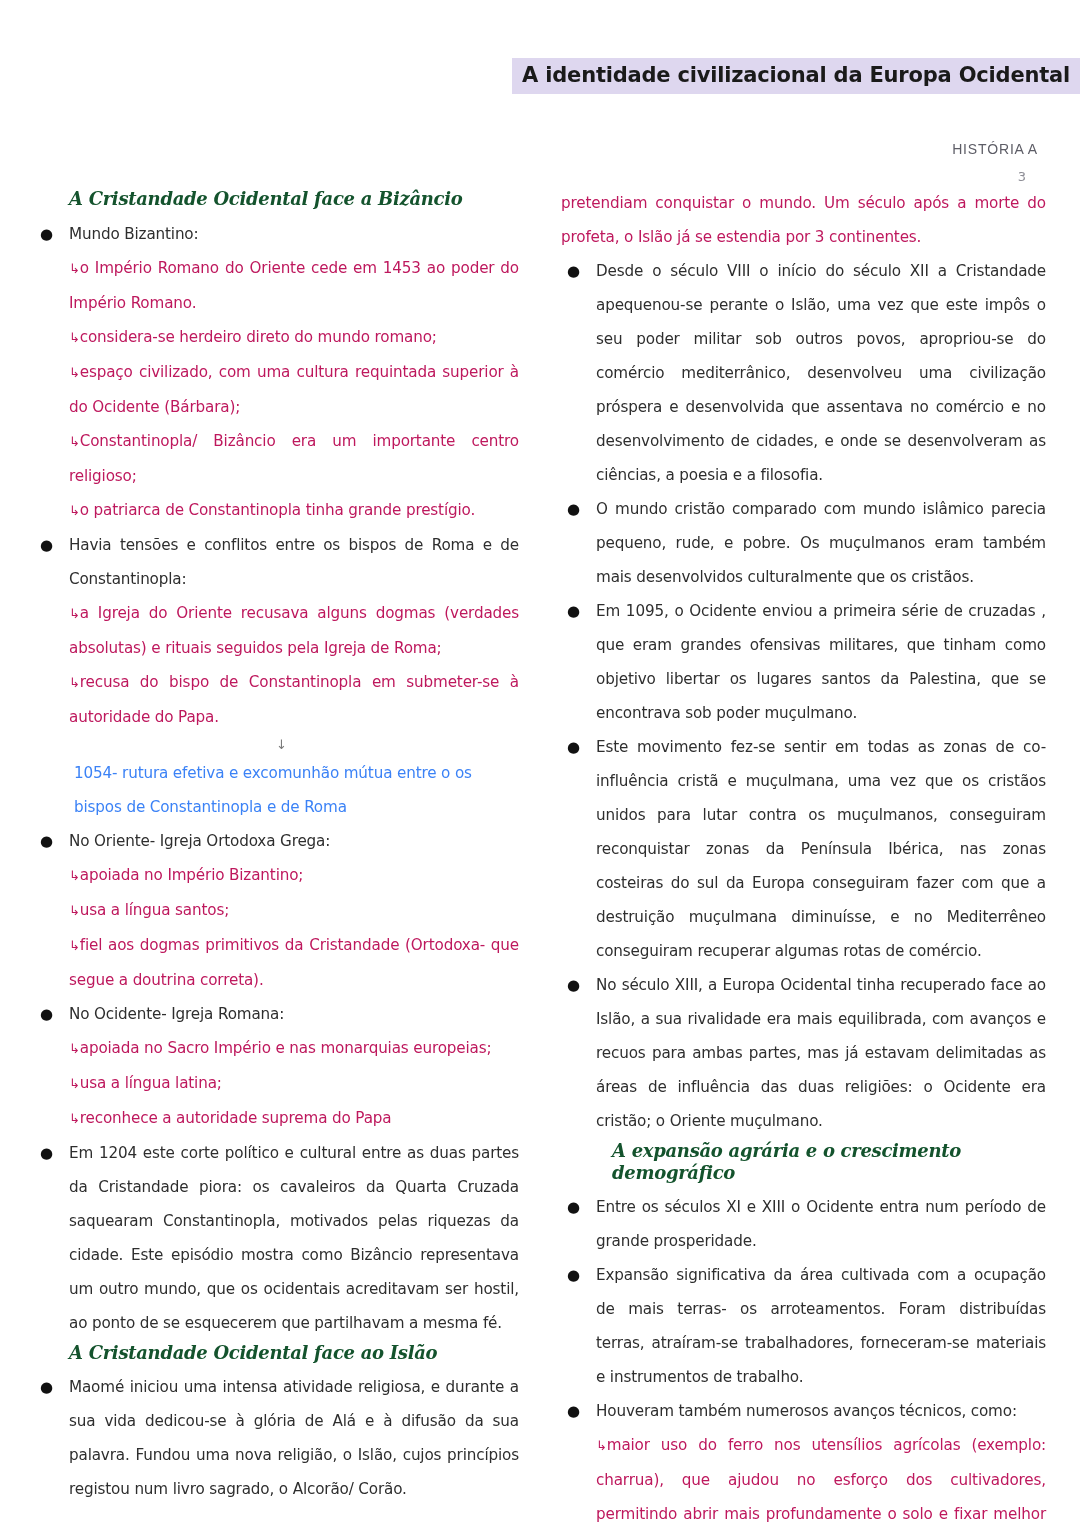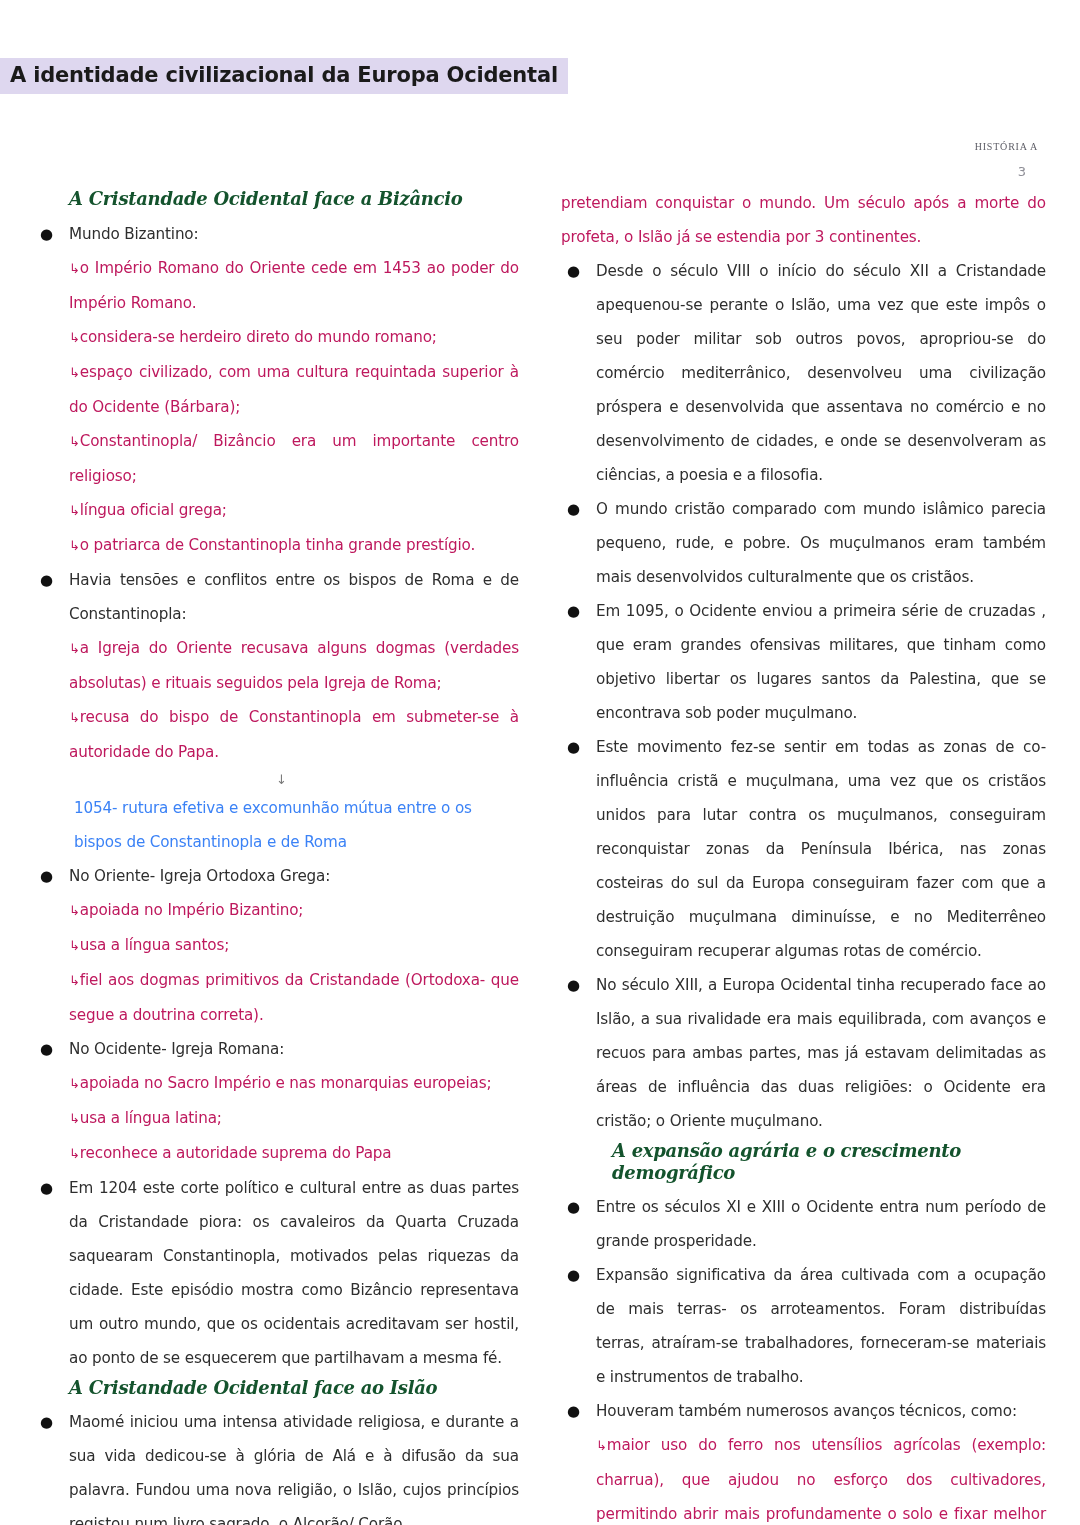--- a/index.html
+++ b/index.html
@@ -15,21 +15,21 @@
     color: #2b2b2b;
     overflow: hidden;
   }
 
   
   #title-bar {
     position: absolute;
     top: 58px;
     left: 0;
     width: 1080px;
-    text-align: left;
+    text-align: right;
   }
   #doc-title {
     display: inline-block;
     background: #ded7ef;
     color: #1a1a1a;
     font-family: "DejaVu Sans", sans-serif;
     font-weight: bold;
     font-size: 21px;
     letter-spacing: -0.2px;
     padding: 6px 10px 7px 10px;
@@ -38,22 +38,22 @@
 
   
   #running-header {
     position: absolute;
     top: 141px;
     right: 42px;
     width: 300px;
     text-align: right;
   }
   #course-label {
-    font-family: Liberation Serif, serif;
-    font-size: 10px;
+    font-family: Liberation Sans, sans-serif;
+    font-size: 14px;
     letter-spacing: 0.8px;
     color: #5d5d66;
     font-variant: small-caps;
     text-transform: uppercase;
     display: block;
   }
   #page-number {
     display: block;
     margin-top: 12px;
     margin-right: 12px;
@@ -160,21 +160,20 @@
     <div class="section-heading">A Cristandade Ocidental face a Bizâncio</div>
 
     <div class="bullet-row">
       <span class="bullet-dot">●</span>
       <span class="bullet-text">Mundo Bizantino:</span>
     </div>
     <div class="sub-line"><span class="arrow">↳</span><span>o Império Romano do Oriente cede em 1453 ao poder do Império Romano.</span></div>
     <div class="sub-line"><span class="arrow">↳</span><span>considera-se herdeiro direto do mundo romano;</span></div>
     <div class="sub-line"><span class="arrow">↳</span><span>espaço civilizado, com uma cultura requintada superior à do Ocidente (Bárbara);</span></div>
     <div class="sub-line"><span class="arrow">↳</span><span>Constantinopla/ Bizâncio era um importante centro religioso;</span></div>
-    <div class="sub-line"><span class="arrow">↳</span><span>língua oficial grega;</span></div>
     <div class="sub-line"><span class="arrow">↳</span><span>o patriarca de Constantinopla tinha grande prestígio.</span></div>
 
     <div class="bullet-row">
       <span class="bullet-dot">●</span>
       <span class="bullet-text">Havia tensões e conflitos entre os bispos de Roma e de Constantinopla:</span>
     </div>
     <div class="sub-line"><span class="arrow">↳</span><span>a Igreja do Oriente recusava alguns dogmas (verdades absolutas) e rituais seguidos pela Igreja de Roma;</span></div>
     <div class="sub-line"><span class="arrow">↳</span><span>recusa do bispo de Constantinopla em submeter-se à autoridade do Papa.</span></div>
 
     <div class="down-arrow">↓</div>

